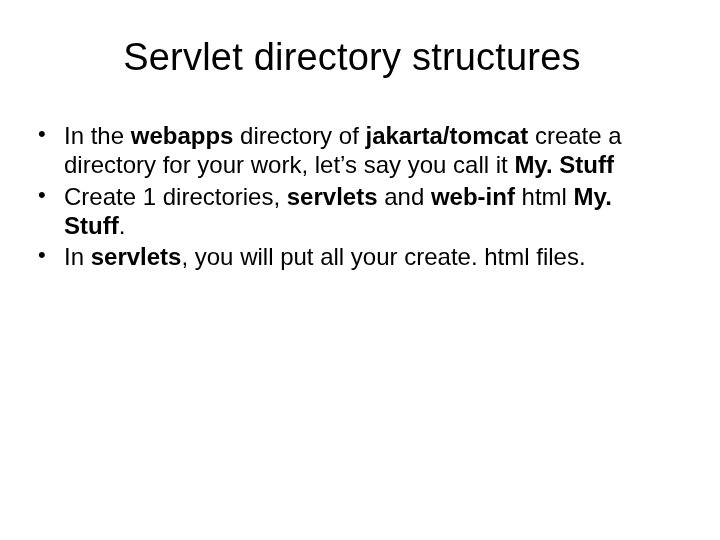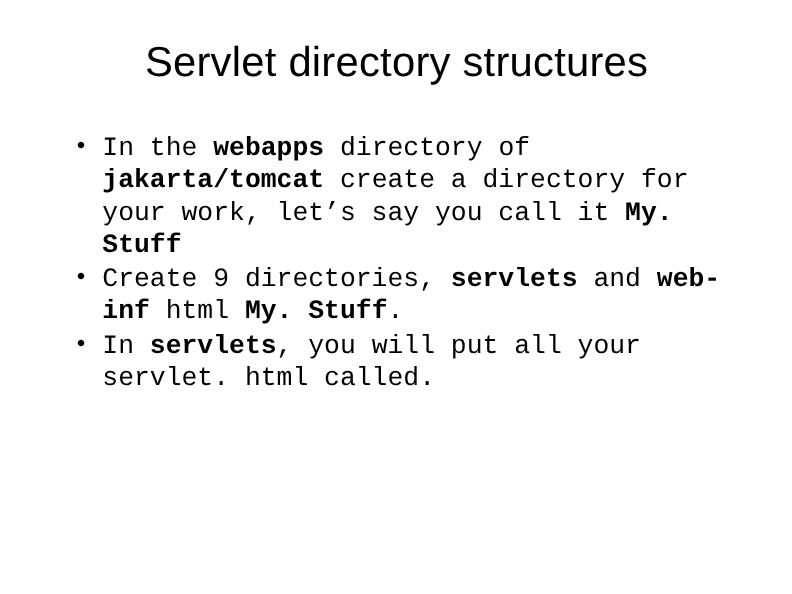--- a/index.html
+++ b/index.html
@@ -8,34 +8,33 @@
     width: 720px;
     height: 540px;
     background: #ffffff;
     font-family: Arial, Helvetica, sans-serif;
     color: #000000;
   }
   .slide {
     box-sizing: border-box;
     width: 720px;
     height: 540px;
-    padding: 28px 36px 30px 37px;
+    padding: 28px 36px 30px 20px;
   }
   .title {
     text-align: center;
     font-size: 38px;
     font-weight: 400;
     margin: 8px 0 42px 0;
     letter-spacing: 0.2px;
   }
   ul.bullets {
     list-style: none;
-    margin: 16px;
+    margin: 4px;
     padding: 0 4px 0 4px;
-    font-family: Liberation Mono, monospace;
   }
   ul.bullets > li {
     position: relative;
     padding-left: 36px;
     font-size: 24px;
     line-height: 1.22;
     margin-bottom: 2px;
   }
   ul.bullets > li::before {
     content: "•";
@@ -47,16 +46,16 @@
   }
   .b { font-weight: 700; }
 </style>
 </head>
 <body>
 
 <div class="slide">
   <h1 class="title">Servlet directory structures</h1>
   <ul class="bullets">
       <li><span>In the </span><span class="b">webapps</span><span> directory of </span><span class="b">jakarta/tomcat</span><span> create a directory for your work, let’s say you call it </span><span class="b">My. Stuff</span></li>
-      <li><span>Create 9 directories, </span><span class="b">servlets</span><span> and </span><span class="b">web-inf</span><span> html </span><span class="b">My. Stuff</span><span>.</span></li>
-      <li><span>In </span><span class="b">servlets</span><span>, you will put all your servlet. html called.</span></li>
+      <li><span>Create 1 directories, </span><span class="b">servlets</span><span> and </span><span class="b">web-inf</span><span> html </span><span class="b">My. Stuff</span><span>.</span></li>
+      <li><span>In </span><span class="b">servlets</span><span>, you will put all your create. html files.</span></li>
     </ul>
 </div>
 
 </body></html>

